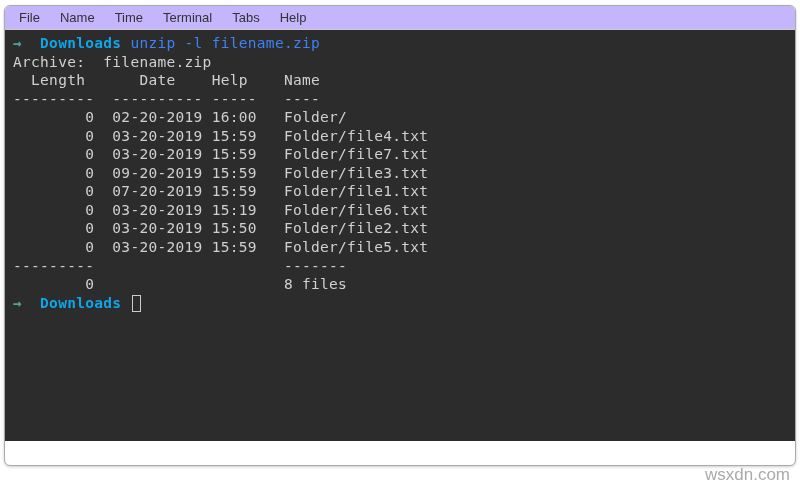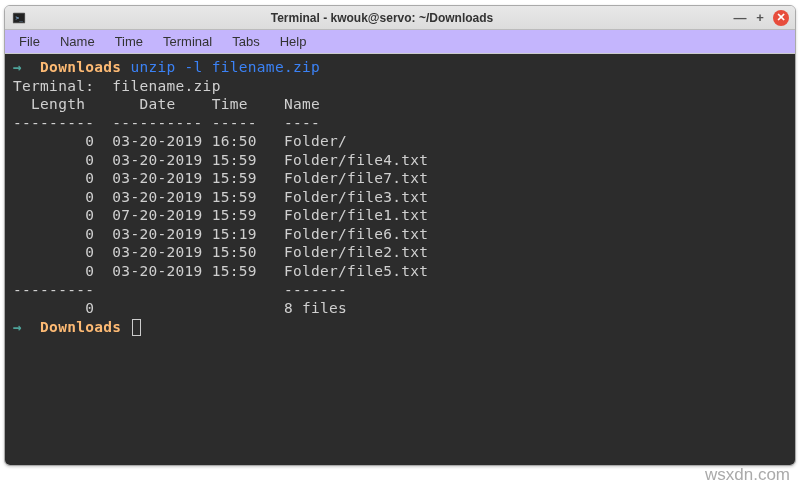--- a/index.html
+++ b/index.html
@@ -100,21 +100,21 @@
       font-family: "DejaVu Sans Mono", "Liberation Mono", monospace;
       font-size: 14.5px;
       line-height: 1.28;
       padding: 4px 8px;
       height: calc(100% - 48px);
       overflow: hidden;
       white-space: pre;
       letter-spacing: 0.3px;
     }
     .arrow { color: #4ea39a; font-weight: bold; }
-    .cwd { color: #fdba74; font-weight: bold; }
+    .cwd { color: #0ea5e9; font-weight: bold; }
     .cmd { color: #3b82f6; }
     .cursor {
       display: inline-block;
       width: 9px;
       height: 17px;
       border: 1px solid #ccc;
       vertical-align: middle;
       margin-left: 2px;
     }
     .watermark {
@@ -123,53 +123,38 @@
       bottom: 16px;
       font-size: 17px;
       color: #aaa;
       font-family: sans-serif;
     }
   </style>
 </head>
 <body>
 
 <div class="window">
-  <div class="titlebar">
-    <span class="app-icon">
-      <svg viewBox="0 0 16 16">
-          <rect x="1" y="2" width="14" height="12" rx="1" fill="#555"></rect>
-          <rect x="2" y="3" width="12" height="10" fill="#222"></rect>
-          <text x="4" y="10" font-size="7" fill="#9cf" font-family="monospace">&gt;_</text>
-        </svg>
-    </span>
-    <span class="title-text">Terminal - kwouk@servo: ~/Downloads</span>
-    <div class="window-controls">
-      <span class="win-btn">—</span>
-      <span class="win-btn">+</span>
-      <span class="win-btn win-close">✕</span>
-    </div>
-  </div>
 
   <div class="menubar">
     <span class="menu-item">File</span>
     <span class="menu-item">Name</span>
     <span class="menu-item">Time</span>
     <span class="menu-item">Terminal</span>
     <span class="menu-item">Tabs</span>
     <span class="menu-item">Help</span>
   </div>
 
   <div class="terminal"><span class="arrow">→</span>  <span class="cwd">Downloads</span> <span class="cmd">unzip -l filename.zip</span>
-<span>Terminal:  filename.zip</span>
-<span>  Length      Date    Time    Name</span>
+<span>Archive:  filename.zip</span>
+<span>  Length      Date    Help    Name</span>
 <span>---------  ---------- -----   ----</span>
-<span>        0  03-20-2019 16:50   Folder/</span>
+<span>        0  02-20-2019 16:00   Folder/</span>
 <span>        0  03-20-2019 15:59   Folder/file4.txt</span>
 <span>        0  03-20-2019 15:59   Folder/file7.txt</span>
-<span>        0  03-20-2019 15:59   Folder/file3.txt</span>
+<span>        0  09-20-2019 15:59   Folder/file3.txt</span>
 <span>        0  07-20-2019 15:59   Folder/file1.txt</span>
 <span>        0  03-20-2019 15:19   Folder/file6.txt</span>
 <span>        0  03-20-2019 15:50   Folder/file2.txt</span>
 <span>        0  03-20-2019 15:59   Folder/file5.txt</span>
 <span>---------                     -------</span>
 <span>        0                     8 files</span>
 <span class="arrow">→</span>  <span class="cwd">Downloads</span> <span class="cursor"></span></div>
 </div>
 
 <div class="watermark">wsxdn.com</div>

